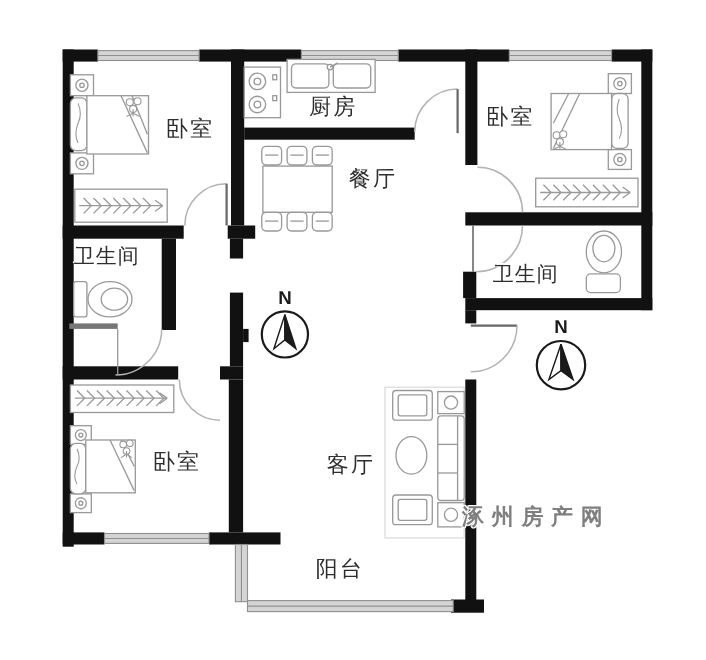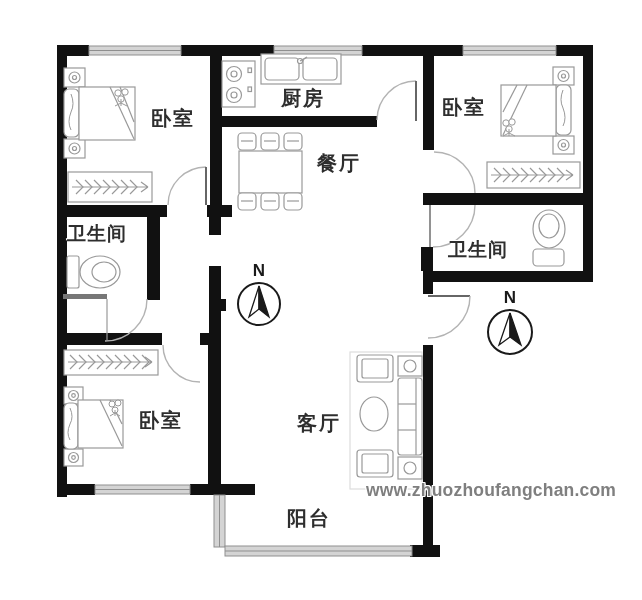--- a/index.html
+++ b/index.html
@@ -2,21 +2,21 @@
 <html><head>
 <meta charset="utf-8">
 <style>
   html,body{margin:0;padding:0;background:#ffffff;}
   .stage{
     position:relative;width:642px;height:600px;background:#ffffff;overflow:hidden;
     font-family:"Liberation Sans","DejaVu Sans",sans-serif;
   }
   .plan-svg{position:absolute;left:0;top:0;}
   .room-label{
-    position:absolute;font-weight:700;font-size:20px;letter-spacing:2px;line-height:1;
+    position:absolute;font-weight:400;font-size:20px;letter-spacing:2px;line-height:1;
     color:#2e2e2e;white-space:nowrap;text-shadow:1px 1px 0 #fff,-1px -1px 0 #fff;
   }
   .room-label.sm{font-size:19px;letter-spacing:1px;}
   .north-label{
     position:absolute;font-weight:700;font-size:17px;color:#1a1a1a;line-height:1;
     width:18px;text-align:center;
   }
   .wm{
     position:absolute;color:#7f7f7f;font-weight:700;white-space:nowrap;line-height:1;
     text-shadow:-1px -1px 0 #fff,1px -1px 0 #fff,-1px 1px 0 #fff,1px 1px 0 #fff,
@@ -300,15 +300,15 @@
 
   <div class="room-label" style="left:139px;top:410px;">卧室</div>
 
   <div class="room-label" style="left:297px;top:413px;">客厅</div>
 
   <div class="room-label" style="left:287px;top:508px;">阳台</div>
 
   <div class="north-label" style="left:250px;top:262px;">N</div>
   <div class="north-label" style="left:501px;top:289px;">N</div>
 
-  <div class="wm wm2">www.zhuozhoufangchan.com</div>
+  <div class="wm wm1">涿州房产网</div>
 
 </div>
 
 </body></html>

